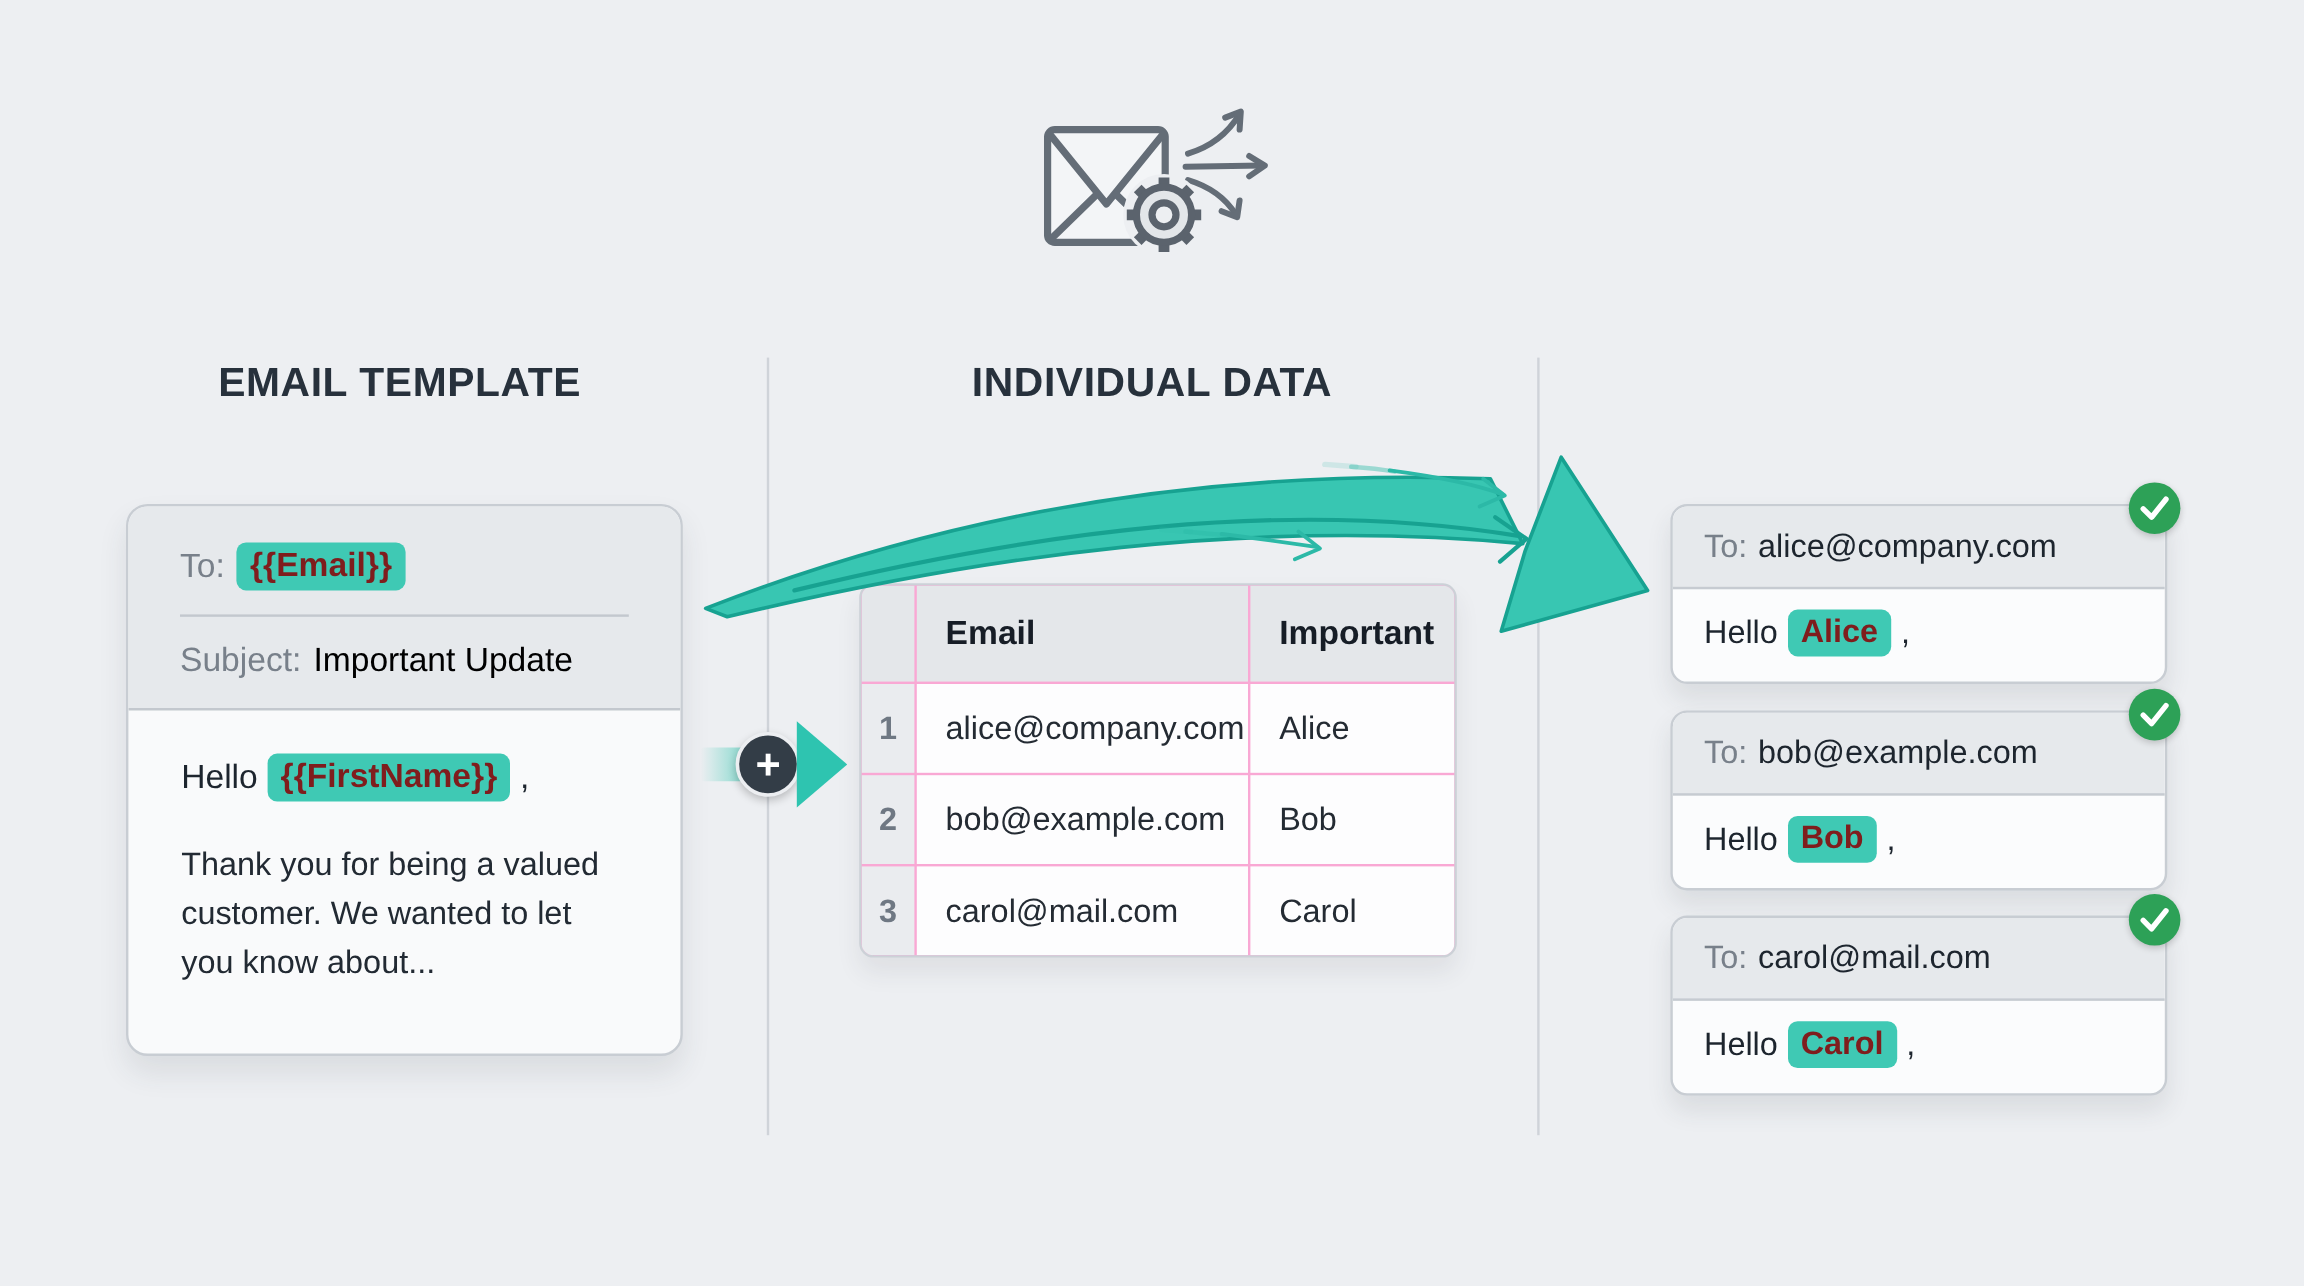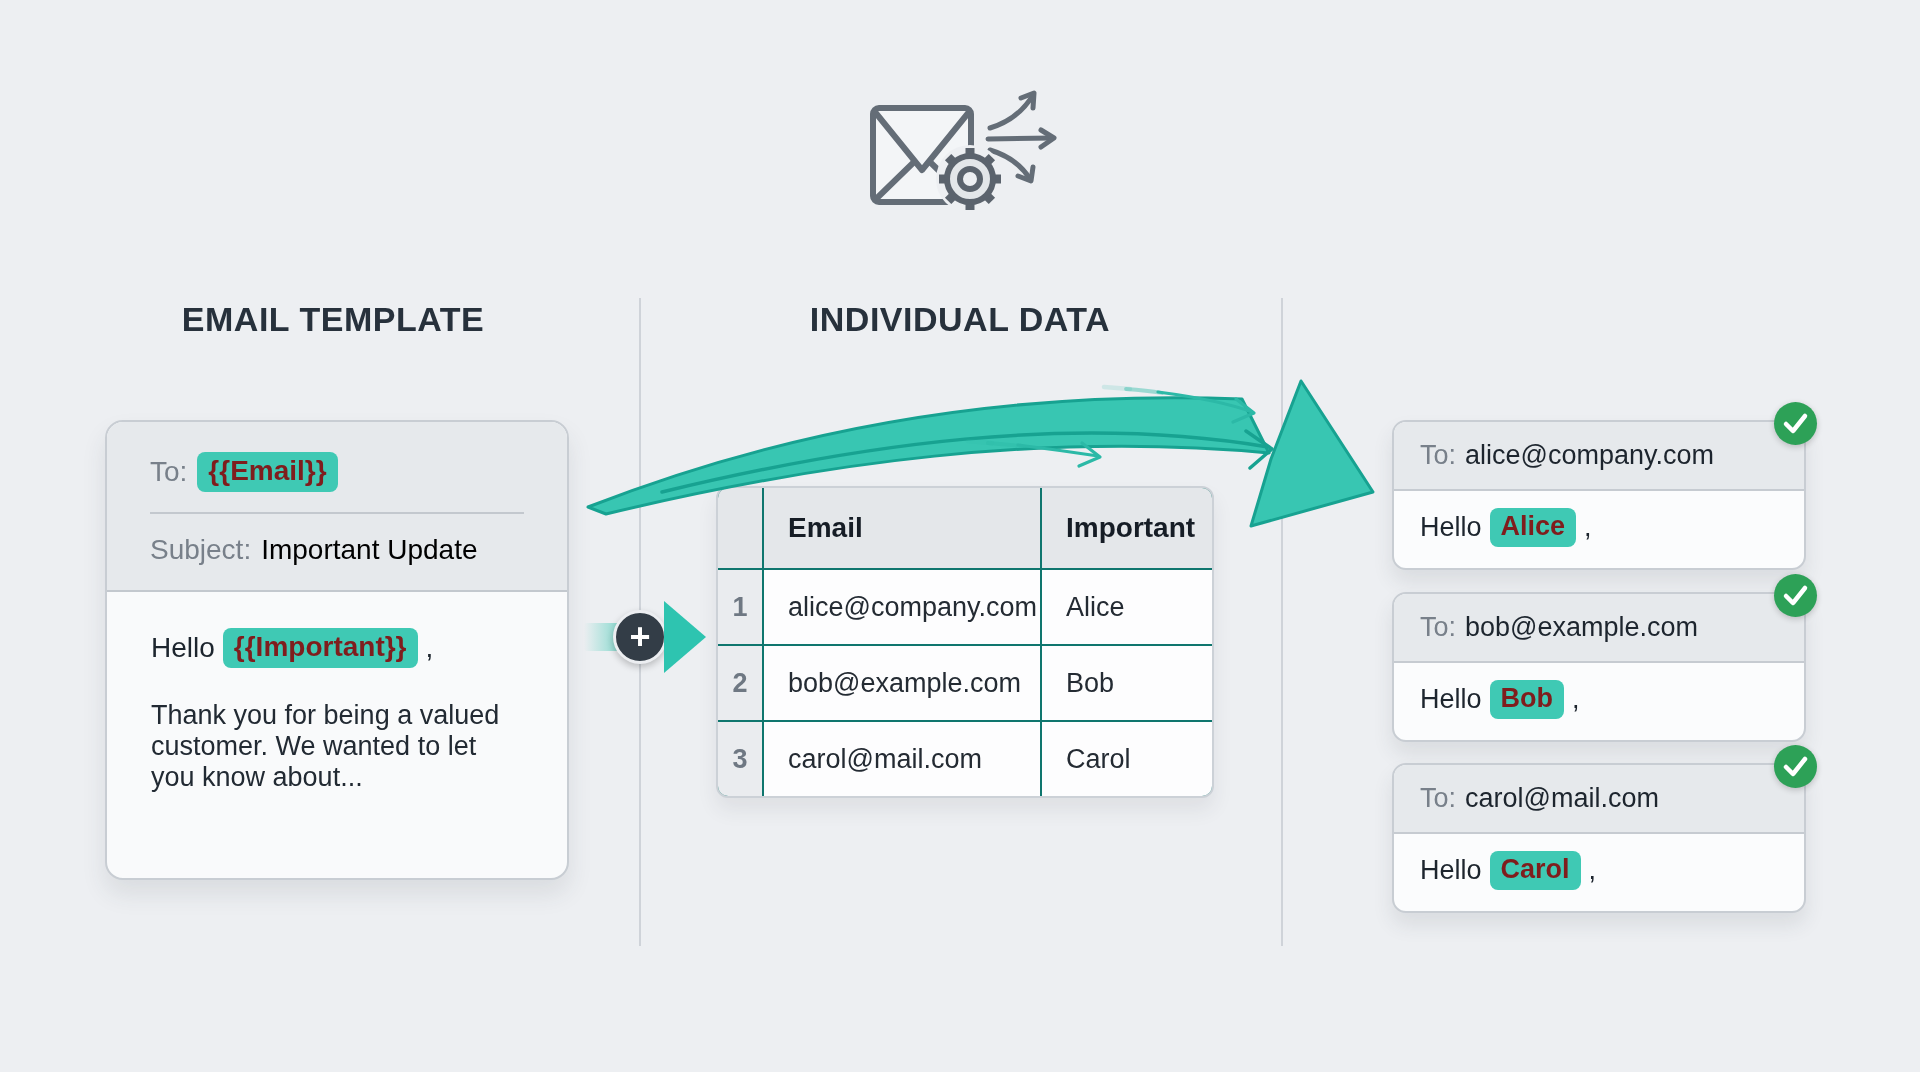--- a/index.html
+++ b/index.html
@@ -34,21 +34,21 @@
   .lbl{color:#78808A;}
   .chip{
     background:#3FC9B4;color:#7f1d1d;font-weight:700;
     border-radius:8px;padding:3px 11px 5px 11px;display:inline-block;
   }
   .tcard-sep{height:2px;background:#C3C8CE;margin:20px 0 20px 0;}
   .subj-val{color:#000000;}
   .tcard-body{padding:36px 44px 0 44px;}
   .greeting{display:flex;align-items:center;gap:8px;font-size:28px;}
   .tpara{
-    margin-top:32px;max-width:352px;font-size:27px;line-height:31px;color:#222A33;
+    margin-top:32px;max-width:352px;font-size:27px;line-height:41px;color:#222A33;
   }
 
   
   .trail{
     position:absolute;left:584px;top:623px;width:54px;height:28px;z-index:5;
     background:linear-gradient(90deg,rgba(63,201,180,0),rgba(63,201,180,.85));
     border-radius:3px;
   }
   .plus-circle{
     position:absolute;left:613px;top:610px;width:48px;height:48px;z-index:6;
@@ -61,21 +61,21 @@
     position:absolute;left:664px;top:601px;width:0;height:0;z-index:6;
     border-left:42px solid #2EC4B0;border-top:36px solid transparent;
     border-bottom:36px solid transparent;
   }
 
   
   .rtable{
     position:absolute;left:716px;top:486px;z-index:3;
     display:grid;grid-template-columns:44px 276px 170px;
     grid-template-rows:80px 74px 74px 74px;gap:2px;
-    background:#0f766e;border:2px solid #CCD1D7;border-radius:12px;
+    background:#f9a8d4;border:2px solid #CCD1D7;border-radius:12px;
     overflow:hidden;box-shadow:0 12px 20px rgba(45,55,70,.08);
   }
   .cell{display:flex;align-items:center;background:#FDFDFE;font-size:27px;color:#242B33;}
   .cell.head{background:#E4E7EA;font-weight:700;font-size:28px;color:#161D26;}
   .cell.num{background:#EAECEF;justify-content:center;color:#6F7883;font-weight:700;}
   .cell.pad{padding-left:24px;}
 
   
   .swoosh{position:absolute;left:0;top:0;z-index:4;pointer-events:none;}
 
@@ -149,21 +149,21 @@
       </div>
       <div class="tcard-sep"></div>
       <div class="trow">
         <span class="lbl">Subject:</span>
         <span class="subj-val">Important Update</span>
       </div>
     </div>
     <div class="tcard-body">
       <div class="greeting">
         <span>Hello</span>
-        <span class="chip">{{Important}}</span>
+        <span class="chip">{{FirstName}}</span>
         <span>,</span>
       </div>
       <div class="tpara">Thank you for being a valued customer. We wanted to let you know about...</div>
     </div>
   </div>
 
   <div class="trail"></div>
   <div class="plus-circle">+</div>
   <div class="merge-triangle"></div>
 

